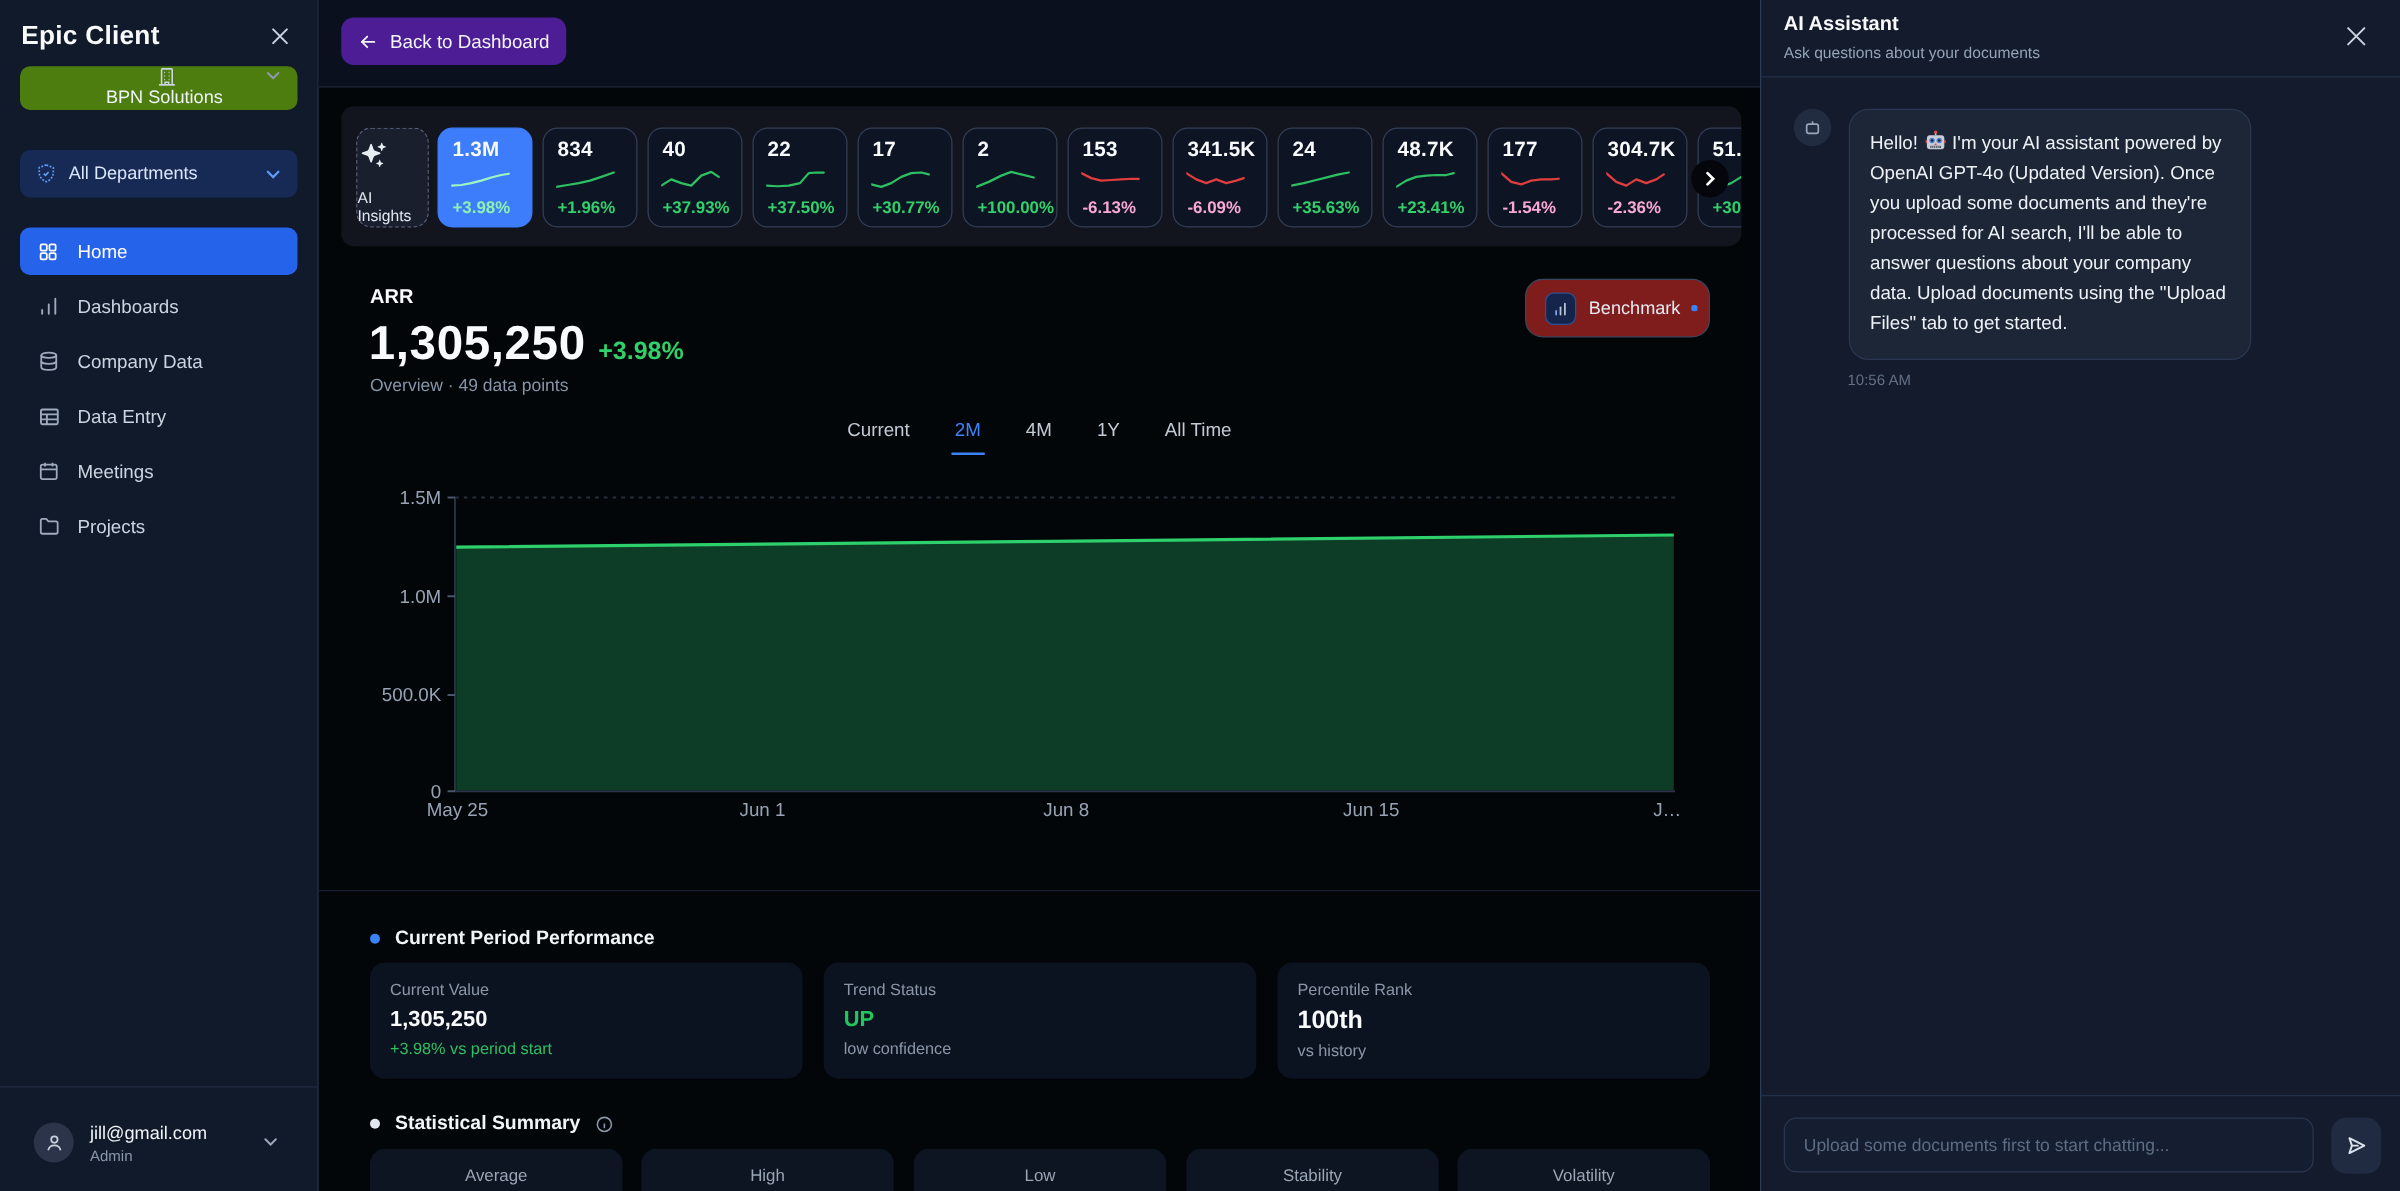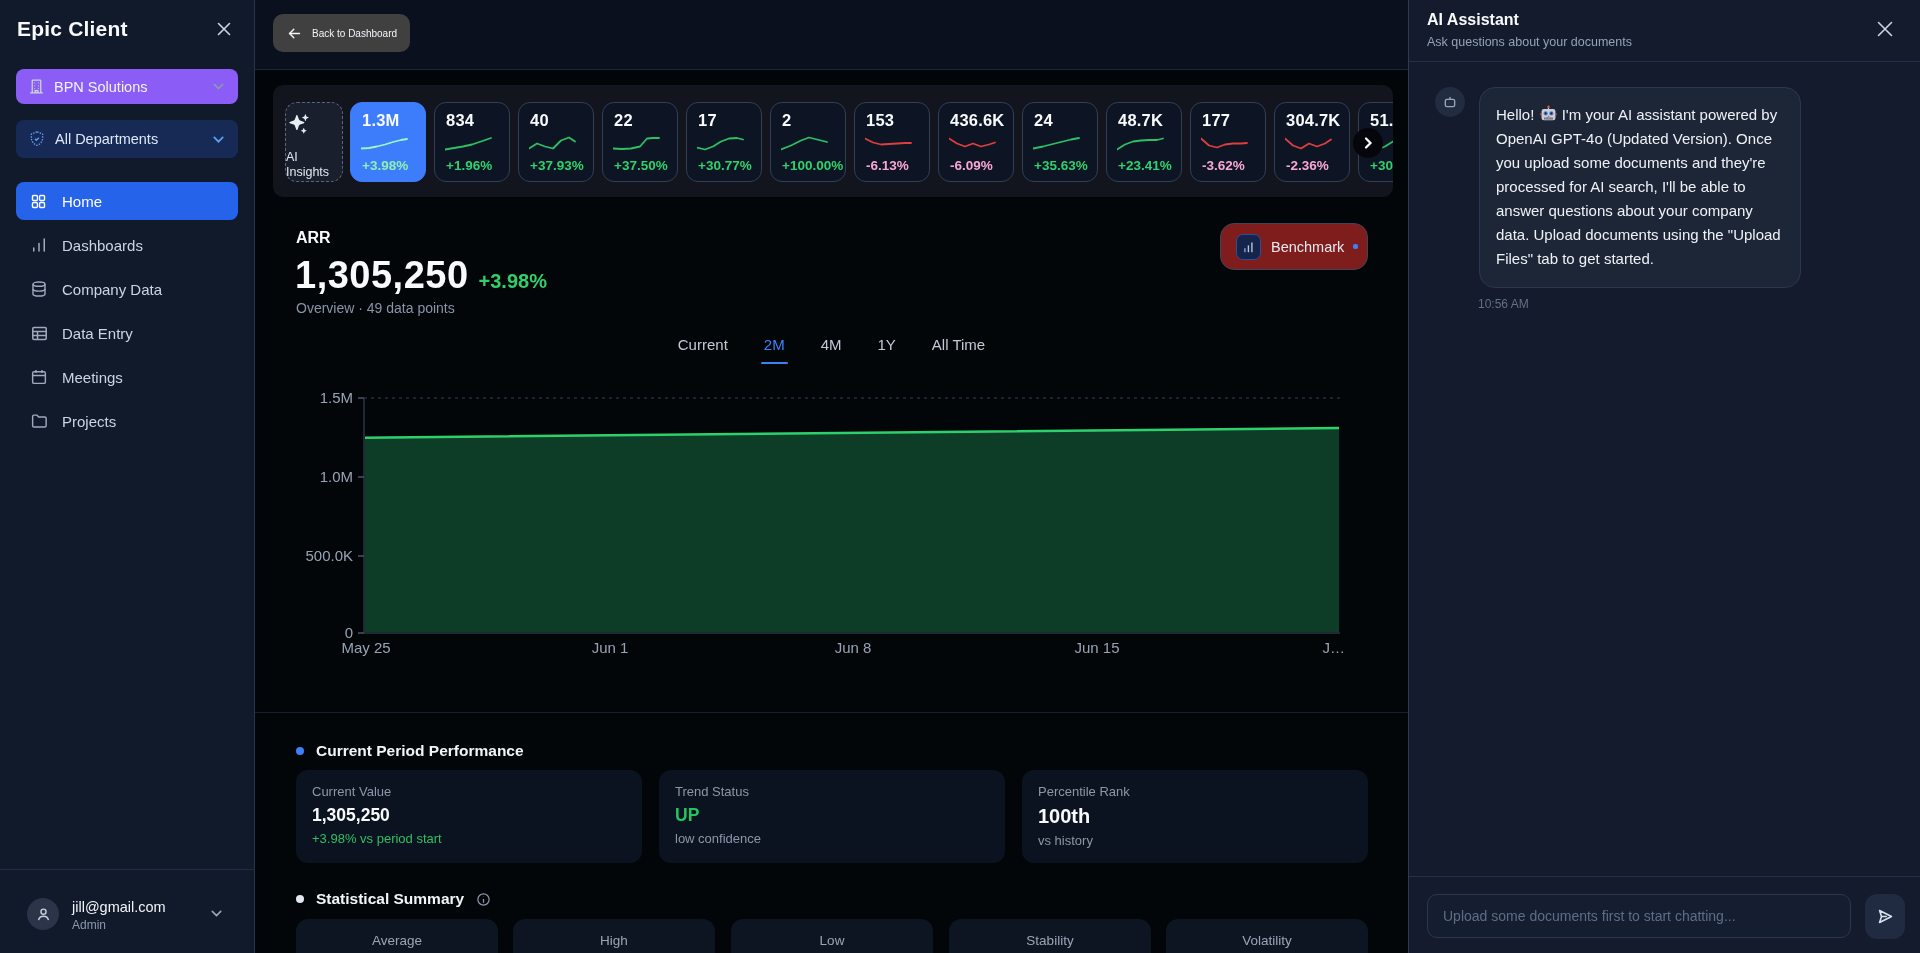--- a/index.html
+++ b/index.html
@@ -7,40 +7,40 @@
   .abs { position:absolute; }
   #app { position:relative; width:1692px; height:953px; display:flex;text-decoration:underline; }
   
   #sidebar { position:relative; width:255px; height:953px; background:#111a2b; border-right:1px solid #27344a; flex:none; }
   .dots { background-image: radial-gradient(rgba(160,175,200,0.13) 1px, transparent 1.1px); background-size:9px 9px; }
   .dots2 { background-image: radial-gradient(rgba(160,175,200,0.10) 1px, transparent 1.1px); background-size:7px 7px; }
   #sb-title { left:17px; top:17px; font-size:21px; font-weight:700; color:#f8fafc; letter-spacing:.2px; }
   .xbtn { color:#cbd5e1; }
   #sb-x { left:217px; top:22px; width:14px; height:14px; }
   .selbox { position:absolute; left:16px; width:222px; border-radius:8px; display:flex; align-items:center; }
-  #sb-org { top:69px; height:35px; background:#8b5cf6; }
+  #sb-org { top:53px; height:35px; background:#4d7c0f;flex-direction:column; }
   #sb-dept { top:120px; height:38px; background:#172a55; }
   .selbox .ic { margin-left:12px; display:flex; }
   .selbox .lbl { margin-left:9px; font-size:14.5px; color:#f1f5f9; }
   #sb-dept .lbl { color:#dbe7fb; }
   .selbox .chev { position:absolute; right:12px; display:flex; }
   .nav { position:absolute; left:16px; width:222px; top:182px; }
   .nav-item { height:38px; margin-bottom:6px; border-radius:8px; display:flex; align-items:center; color:#cbd5e1; font-size:15px; }
   .nav-item .nic { width:20px; margin-left:14px; margin-right:12px; display:flex; color:#9fabbd; }
   .nav-item.active { background:#2563eb; color:#ffffff; }
   .nav-item.active .nic { color:#ffffff; }
   #sb-foot { position:absolute; left:0; bottom:0; width:255px; height:84px; border-top:1px solid #202c42; }
   #sb-ava { position:absolute; left:27px; top:28px; width:32px; height:32px; border-radius:50%; background:#2b3448; display:flex; align-items:center; justify-content:center; color:#c7d0dd; }
   #sb-mail { position:absolute; left:72px; top:29px; font-size:14.5px; color:#f1f5f9; }
   #sb-role { position:absolute; left:72px; top:48px; font-size:12px; color:#8b98ab; }
   #sb-chev { position:absolute; right:31px; top:36px; color:#9aa6b8; }
   
   #main { position:relative; width:1153px; height:953px; background:#030609; flex:none; }
   #m-header { position:absolute; left:0; top:0; width:1153px; height:70px; background:#0a101d; border-bottom:1px solid #1d2637; }
-  #back-btn { position:absolute; left:18px; top:14px; height:38px; padding:0 13px; border-radius:10px; background:#404040; color:#f1f5f9; font-size:10px; display:flex; align-items:center; gap:9px; }
+  #back-btn { position:absolute; left:18px; top:14px; height:38px; padding:0 13px; border-radius:10px; background:#4c1d95; color:#f1f5f9; font-size:15px; display:flex; align-items:center; gap:9px; }
   #strip { position:absolute; left:18px; top:85px; width:1120px; height:112px; border-radius:10px; background:#12151d; overflow:hidden; }
   .mcard { position:absolute; top:17px; width:76px; height:80px; border-radius:12px; background:#0d1524; border:1px solid #333f57; padding:8px 0 0 11px; }
   .mcard.blue { background:#3d7dfc; border-color:#3d7dfc; }
   .mcard .v { font-size:16.5px; font-weight:700; color:#f8fafc; letter-spacing:.2px; }
   .mcard .spark { margin:4px 0 0 -1px; }
   .mcard .pct { position:absolute; left:11px; bottom:8px; font-size:13.5px; font-weight:700; }
   .pct.g { color:#31d06b; } .pct.r { color:#f9a8d4; }
   .mcard.blue .pct { color:#8df0b0; }
   #ai-card { position:absolute; left:12px; top:17px; width:58px; height:80px; border-radius:12px; background:#191f2d; border:1px dashed #5a667e; color:#e2e8f0; text-align:left; }
   #ai-card .t { font-size:12.5px; line-height:15px; margin-top:8px; }
@@ -215,32 +215,32 @@
           </svg><div class="pct g">+37.50%</div></div>
         <div class="mcard dots2" style="left: 413px;"><div class="v">17</div><svg class="spark" width="48" height="18" viewBox="0 0 48 18">
             <polyline points="0,13.5 8,15.5 16,12.5 24,7.5 32,4.5 40,4 46,5.5" fill="none" stroke="#2fbf63" stroke-width="1.8" stroke-linejoin="round" stroke-linecap="round"></polyline>
           </svg><div class="pct g">+30.77%</div></div>
         <div class="mcard dots2" style="left: 497px;"><div class="v">2</div><svg class="spark" width="48" height="18" viewBox="0 0 48 18">
             <polyline points="0,15.5 10,11.5 20,6.5 28,3.5 36,5.5 46,8" fill="none" stroke="#2fbf63" stroke-width="1.8" stroke-linejoin="round" stroke-linecap="round"></polyline>
           </svg><div class="pct g">+100.00%</div></div>
         <div class="mcard dots2" style="left: 581px;"><div class="v">153</div><svg class="spark" width="48" height="18" viewBox="0 0 48 18">
             <polyline points="0,4.5 8,8.5 16,10.5 24,10 32,9.5 40,9 46,9" fill="none" stroke="#e03e3e" stroke-width="1.8" stroke-linejoin="round" stroke-linecap="round"></polyline>
           </svg><div class="pct r">-6.13%</div></div>
-        <div class="mcard dots2" style="left: 665px;"><div class="v">436.6K</div><svg class="spark" width="48" height="18" viewBox="0 0 48 18">
+        <div class="mcard dots2" style="left: 665px;"><div class="v">341.5K</div><svg class="spark" width="48" height="18" viewBox="0 0 48 18">
             <polyline points="0,4.5 8,9.5 16,12.5 24,9.5 32,12.5 40,10.5 46,8.5" fill="none" stroke="#e03e3e" stroke-width="1.8" stroke-linejoin="round" stroke-linecap="round"></polyline>
           </svg><div class="pct r">-6.09%</div></div>
         <div class="mcard dots2" style="left: 749px;"><div class="v">24</div><svg class="spark" width="48" height="18" viewBox="0 0 48 18">
             <polyline points="0,14.5 10,12.5 20,10 30,7.5 38,5.5 46,4" fill="none" stroke="#2fbf63" stroke-width="1.8" stroke-linejoin="round" stroke-linecap="round"></polyline>
           </svg><div class="pct g">+35.63%</div></div>
         <div class="mcard dots2" style="left: 833px;"><div class="v">48.7K</div><svg class="spark" width="48" height="18" viewBox="0 0 48 18">
             <polyline points="0,15.5 8,10.5 16,7.5 24,6.5 32,6 40,6 46,4.5" fill="none" stroke="#2fbf63" stroke-width="1.8" stroke-linejoin="round" stroke-linecap="round"></polyline>
           </svg><div class="pct g">+23.41%</div></div>
         <div class="mcard dots2" style="left: 917px;"><div class="v">177</div><svg class="spark" width="48" height="18" viewBox="0 0 48 18">
             <polyline points="0,4.5 8,11.5 16,13.5 24,10.5 32,9.5 40,9.5 46,9" fill="none" stroke="#e03e3e" stroke-width="1.8" stroke-linejoin="round" stroke-linecap="round"></polyline>
-          </svg><div class="pct r">-3.62%</div></div>
+          </svg><div class="pct r">-1.54%</div></div>
         <div class="mcard dots2" style="left: 1001px;"><div class="v">304.7K</div><svg class="spark" width="48" height="18" viewBox="0 0 48 18">
             <polyline points="0,4.5 8,11.5 16,14.5 24,9.5 32,12.5 40,9.5 46,5.5" fill="none" stroke="#e03e3e" stroke-width="1.8" stroke-linejoin="round" stroke-linecap="round"></polyline>
           </svg><div class="pct r">-2.36%</div></div>
         <div class="mcard dots2" style="left: 1085px;"><div class="v">51.5K</div><svg class="spark" width="48" height="18" viewBox="0 0 48 18">
             <polyline points="0,14.5 8,15.5 16,12.5 24,7.5 32,4.5 40,5.5 46,6.5" fill="none" stroke="#2fbf63" stroke-width="1.8" stroke-linejoin="round" stroke-linecap="round"></polyline>
           </svg><div class="pct g">+30.4%</div></div>
       </div>
     <div id="arr-h">ARR</div>
     <div id="arr-num">1,305,250<span id="arr-pct">+3.98%</span></div>
     <div id="arr-sub">Overview · 49 data points</div>

